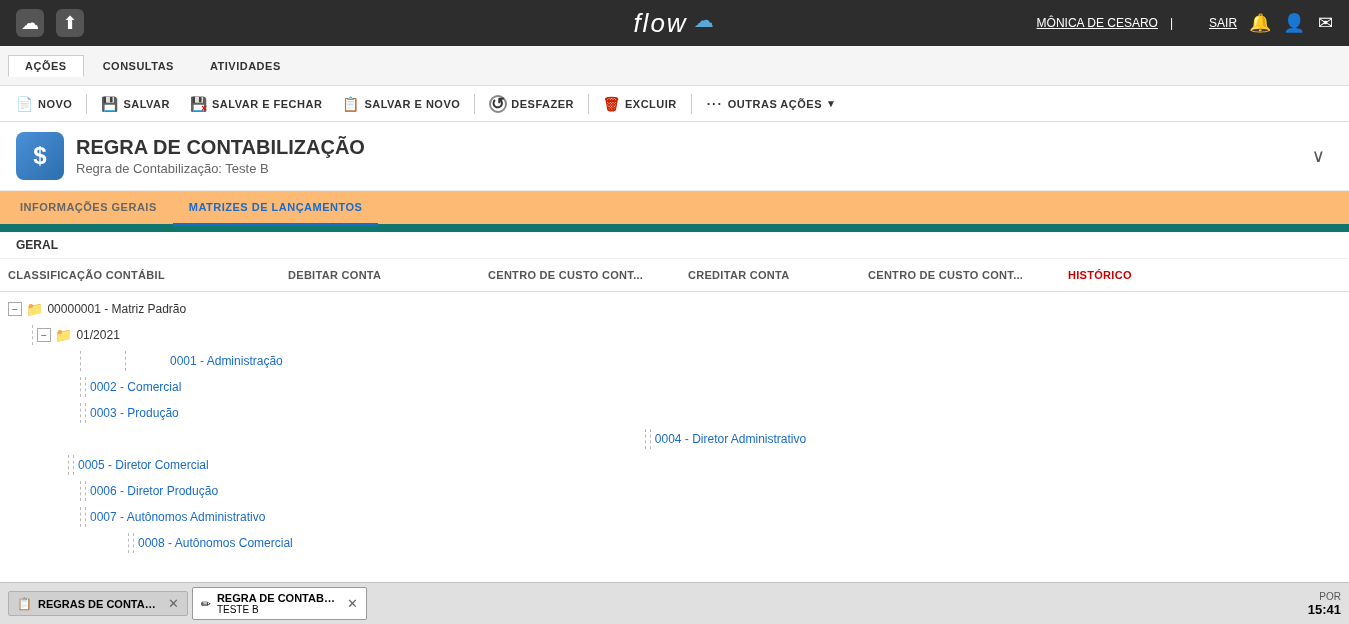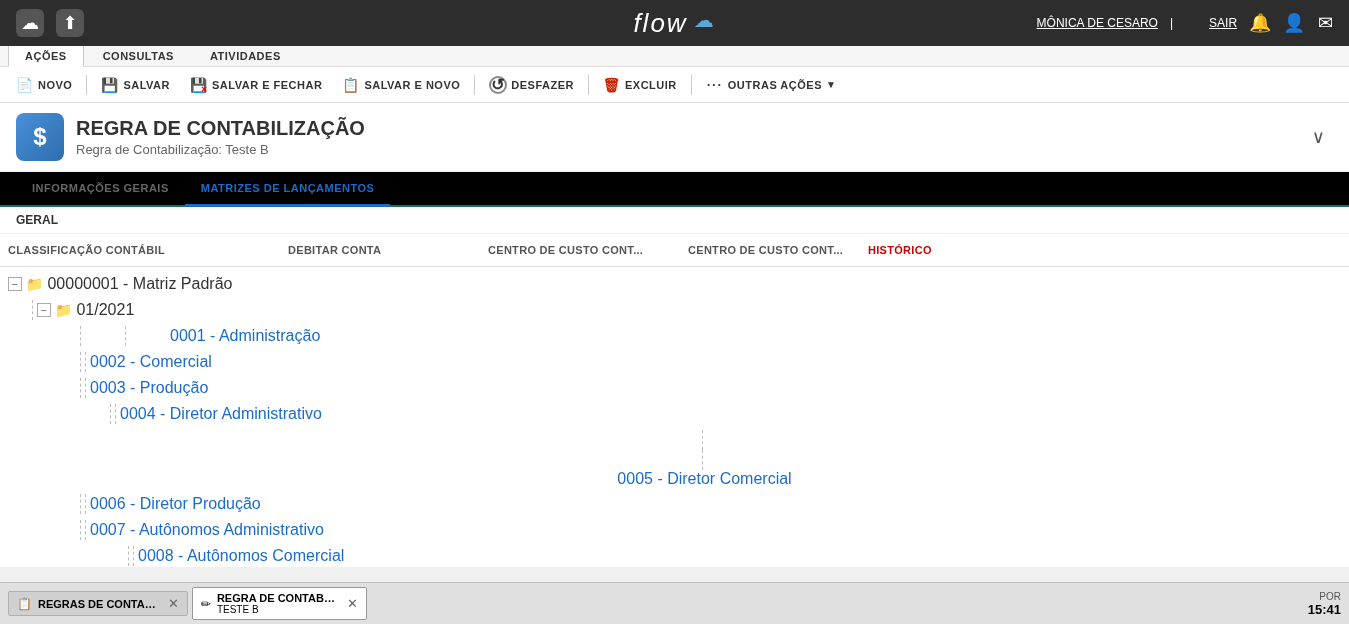--- a/index.html
+++ b/index.html
@@ -36,21 +36,21 @@
       display: flex; align-items: center; justify-content: center;
       cursor: pointer;
       color: white;
       font-size: 16px;
     }
 
     
     .menu-bar {
       background: #f5f5f5;
       border-bottom: 1px solid #ddd;
-      height: 21px;
+      height: 40px;
       display: flex;
       align-items: center;
       padding: 0 8px;
       gap: 2px;
     }
     .menu-item {
       padding: 4px 16px;
       font-size: 11px;
       font-weight: bold;
       color: #333;
@@ -110,24 +110,24 @@
       border-radius: 8px;
       display: flex; align-items: center; justify-content: center;
       color: white; font-size: 22px;
     }
     .page-title { font-size: 20px; font-weight: bold; color: #333; }
     .page-subtitle { font-size: 13px; color: #666; margin-top: 2px; }
     .collapse-btn { font-size: 18px; color: #555; cursor: pointer; padding: 4px 8px; }
 
     
     .tab-bar {
-      background: #000000;
-      display: flex;
-      padding: 0 16px;
-      border-bottom: 2px solid #0f766e;
+      background: #fdba74;
+      display: flex;
+      padding: 0 4px;
+      border-bottom: 8px solid #0f766e;
     }
     .tab {
       padding: 10px 16px;
       font-size: 11px;
       font-weight: bold;
       color: #666;
       cursor: pointer;
       letter-spacing: 0.5px;
       border-bottom: 3px solid transparent;
       margin-bottom: -2px;
@@ -189,21 +189,21 @@
       border: 1px solid #aaa;
       background: white;
       display: flex; align-items: center; justify-content: center;
       font-size: 10px;
       margin-right: 4px;
       flex-shrink: 0;
       cursor: pointer;
       color: #555;
     }
     .folder-icon { color: #d4a017; font-size: 14px; margin-right: 4px; flex-shrink: 0; }
-    .tree-label { font-size: 16px; color: #333; }
+    .tree-label { font-size: 12px; color: #333; }
     .tree-label.blue { color: #1a6bcc; }
 
     
     .tree-line-v {
       width: 1px;
       border-left: 1px dashed #bbb;
       height: 20px;
       margin-right: 4px;
       flex-shrink: 0;
     }
@@ -323,20 +323,21 @@
 </div>
 
 <div class="content-area">
 
   <div class="table-section-header">GERAL</div>
 
   <div class="table-header">
     <div class="table-header-cell">CLASSIFICAÇÃO CONTÁBIL</div>
     <div class="table-header-cell">DEBITAR CONTA</div>
     <div class="table-header-cell">CENTRO DE CUSTO CONT...</div>
+    <div class="table-header-cell">CREDITAR CONTA</div>
     <div class="table-header-cell">CENTRO DE CUSTO CONT...</div>
     <div class="table-header-cell red" style="color:#cc0000;">HISTÓRICO</div>
   </div>
 
   <div class="tree-container">
 
     <div class="tree-row level-0" style="padding-left:8px;">
       <div class="tree-toggle">−</div>
       <span class="folder-icon">📁</span>
       <span class="tree-label">00000001 - Matriz Padrão</span>
@@ -360,27 +361,27 @@
       <div class="tree-line-v"></div>
       <span class="tree-label blue">0002 - Comercial</span>
     </div>
 
     <div class="tree-row" style="padding-left:80px;">
       <div class="tree-line-v"></div>
       <div class="tree-line-v"></div>
       <span class="tree-label blue">0003 - Produção</span>
     </div>
 
-    <div class="tree-row" style="padding-left:110px;">
+    <div class="tree-row" style="padding-left:110px;justify-content:center;">
       <div class="tree-line-v"></div>
       <div class="tree-line-v"></div>
       <span class="tree-label blue">0004 - Diretor Administrativo</span>
     </div>
 
-    <div class="tree-row" style="padding-left:68px;flex-direction:column;">
+    <div class="tree-row" style="padding-left:68px;">
       <div class="tree-line-v"></div>
       <div class="tree-line-v"></div>
       <span class="tree-label blue">0005 - Diretor Comercial</span>
     </div>
 
     <div class="tree-row" style="padding-left:80px;">
       <div class="tree-line-v"></div>
       <div class="tree-line-v"></div>
       <span class="tree-label blue">0006 - Diretor Produção</span>
     </div>

